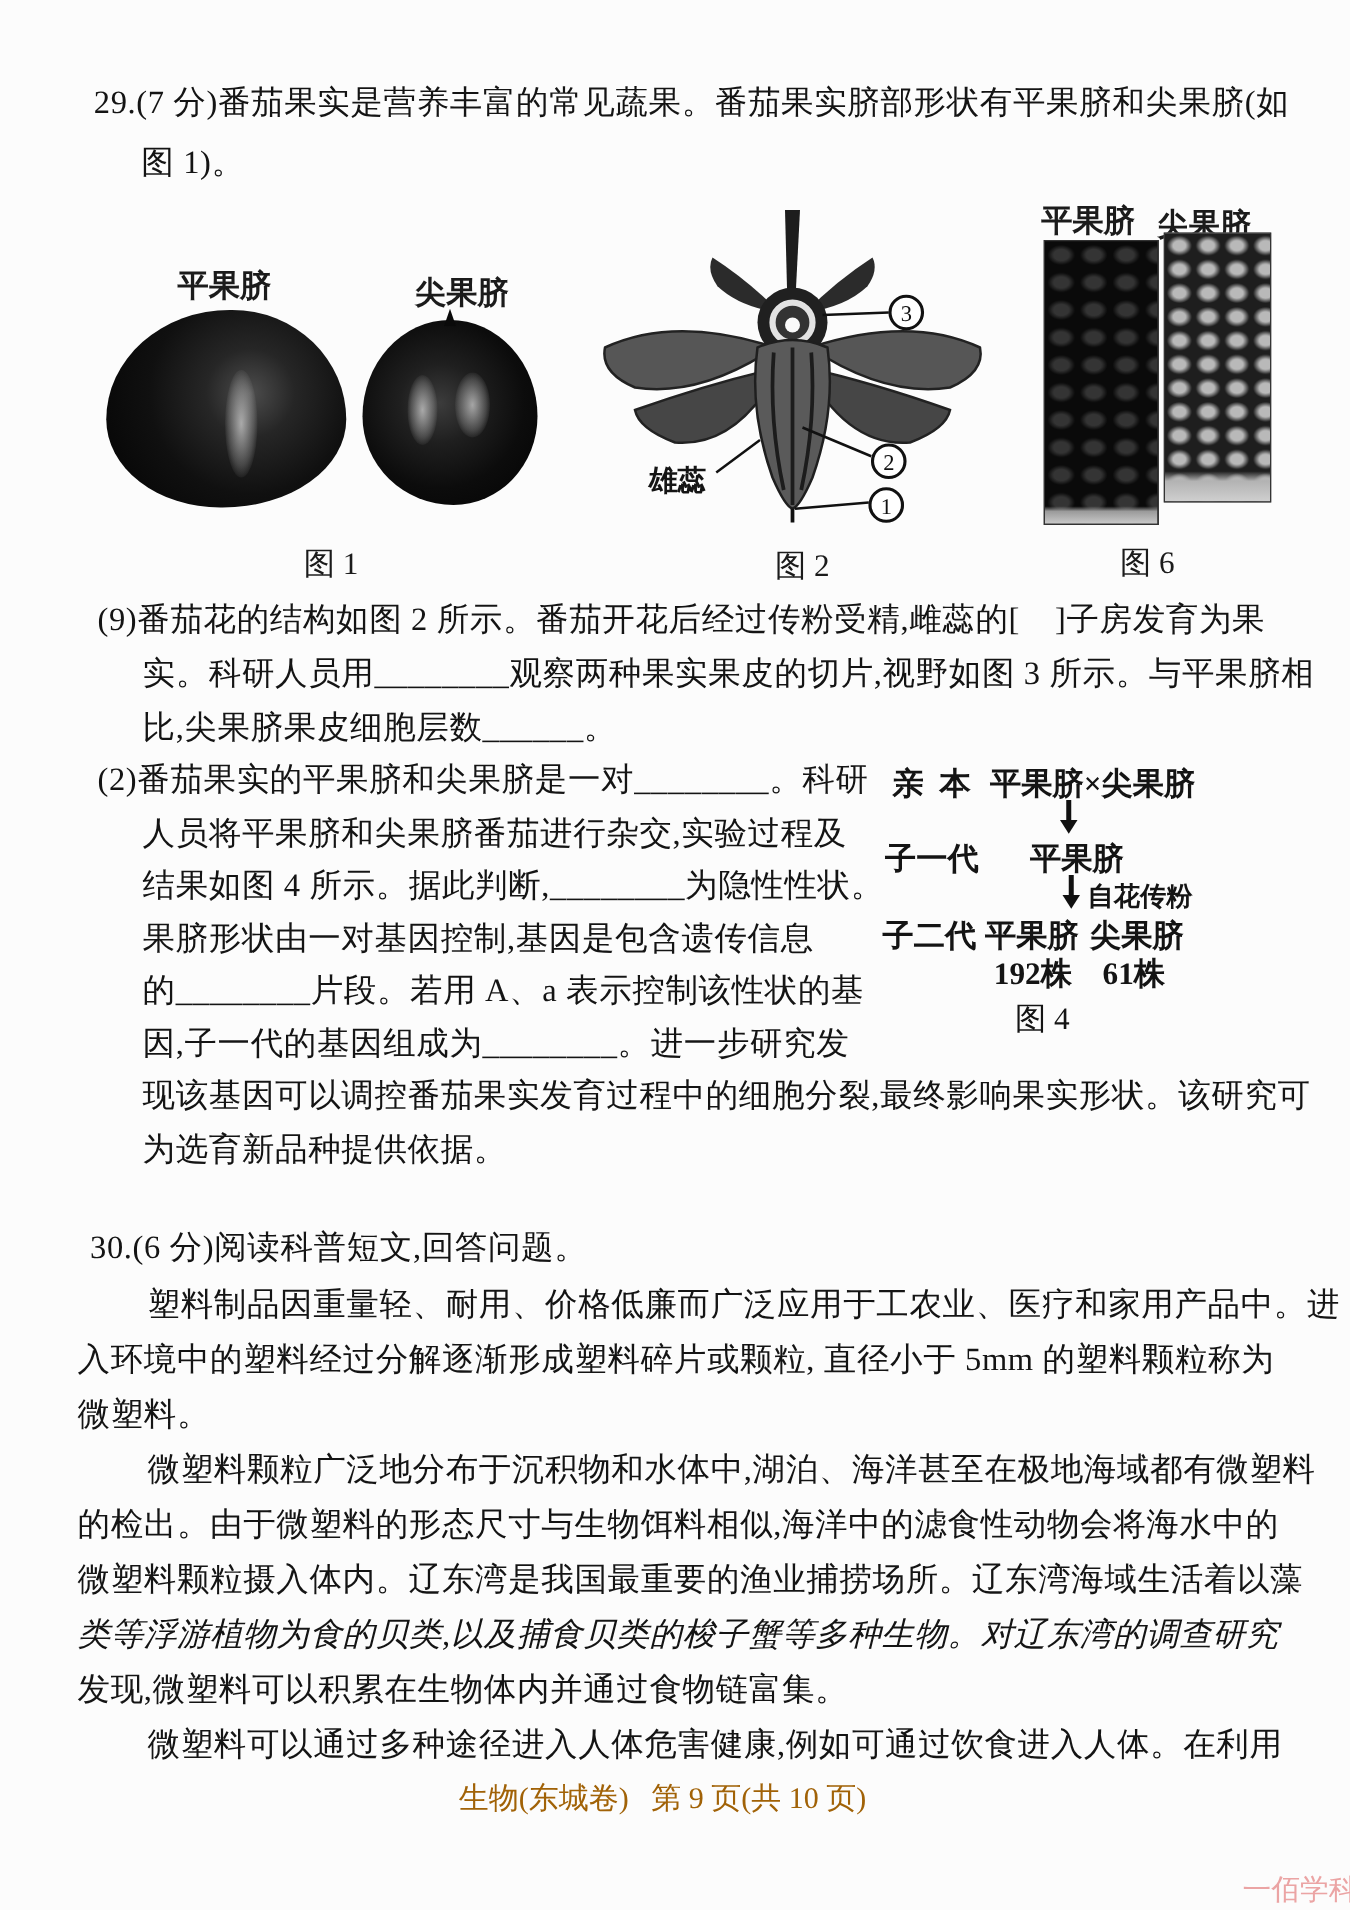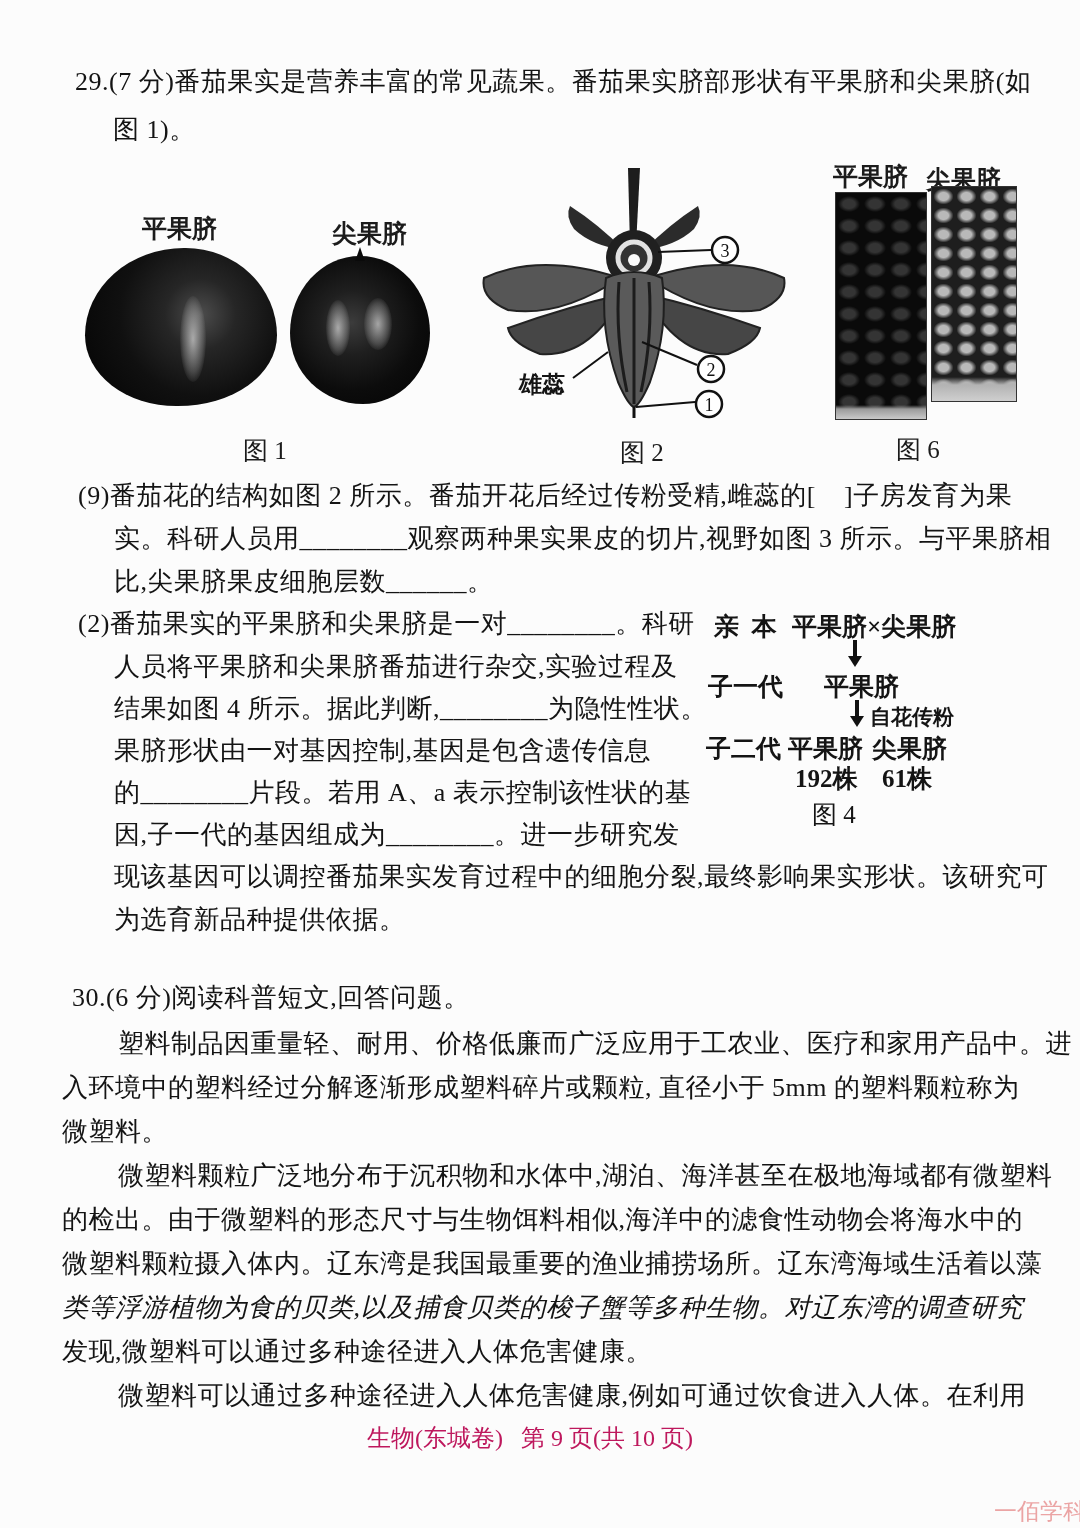--- a/index.html
+++ b/index.html
@@ -71,21 +71,21 @@
   
   .fig4 { position:absolute; left:700px; top:608px; width:310px; height:225px; font-size:25px; font-weight:bold; }
   .fig4 .t { position:absolute; white-space:pre; }
   .fig4 .small { font-size:21px; }
   .arrow { position:absolute; display:flex; flex-direction:column; align-items:center; }
   .arrow .bar { width:4px; height:16px; background:#111; }
   .arrow .head { width:0; height:0; border-left:7px solid transparent; border-right:7px solid transparent; border-top:11px solid #111; }
 
   .footer {
     position:absolute; left:0; top:1422px; width:1060px;
-    text-align:center; font-size:24px; color:#be185d; white-space:pre;
+    text-align:center; font-size:24px; color:#a16207; white-space:pre;
   }
   .watermark {
     position:absolute; left:994px; top:1496px;
     font-size:23px; color:#eba4a4; white-space:pre;
     font-family:"Liberation Sans","DejaVu Sans",sans-serif;
   }
 </style>
 </head>
 <body>
 
@@ -192,20 +192,20 @@
   </div>
 
   <div class="line" style="left:72px; top:980px;">30.(6 分)阅读科普短文,回答问题。</div>
   <div class="line" style="left:118px; top:1026px;">塑料制品因重量轻、耐用、价格低廉而广泛应用于工农业、医疗和家用产品中。进</div>
   <div class="line" style="left:62px;  top:1070px;">入环境中的塑料经过分解逐渐形成塑料碎片或颗粒, 直径小于 5mm 的塑料颗粒称为</div>
   <div class="line" style="left:62px;  top:1114px;">微塑料。</div>
   <div class="line" style="left:118px; top:1158px;">微塑料颗粒广泛地分布于沉积物和水体中,湖泊、海洋甚至在极地海域都有微塑料</div>
   <div class="line" style="left:62px;  top:1202px;">的检出。由于微塑料的形态尺寸与生物饵料相似,海洋中的滤食性动物会将海水中的</div>
   <div class="line" style="left:62px;  top:1246px;">微塑料颗粒摄入体内。辽东湾是我国最重要的渔业捕捞场所。辽东湾海域生活着以藻</div>
   <div class="line" style="left:62px;  top:1290px;font-style:italic;">类等浮游植物为食的贝类,以及捕食贝类的梭子蟹等多种生物。对辽东湾的调查研究</div>
-  <div class="line" style="left:62px;  top:1334px;">发现,微塑料可以通过多种途径进入人体危害健康。</div>
+  <div class="line" style="left:62px;  top:1334px;">发现,微塑料可以积累在生物体内并通过食物链富集。</div>
   <div class="line" style="left:118px; top:1378px;">微塑料可以通过多种途径进入人体危害健康,例如可通过饮食进入人体。在利用</div>
 
   <div class="footer">生物(东城卷)   第 9 页(共 10 页)</div>
 
   <div class="watermark">一佰学科网</div>
 
 </div>
 
 </body></html>

